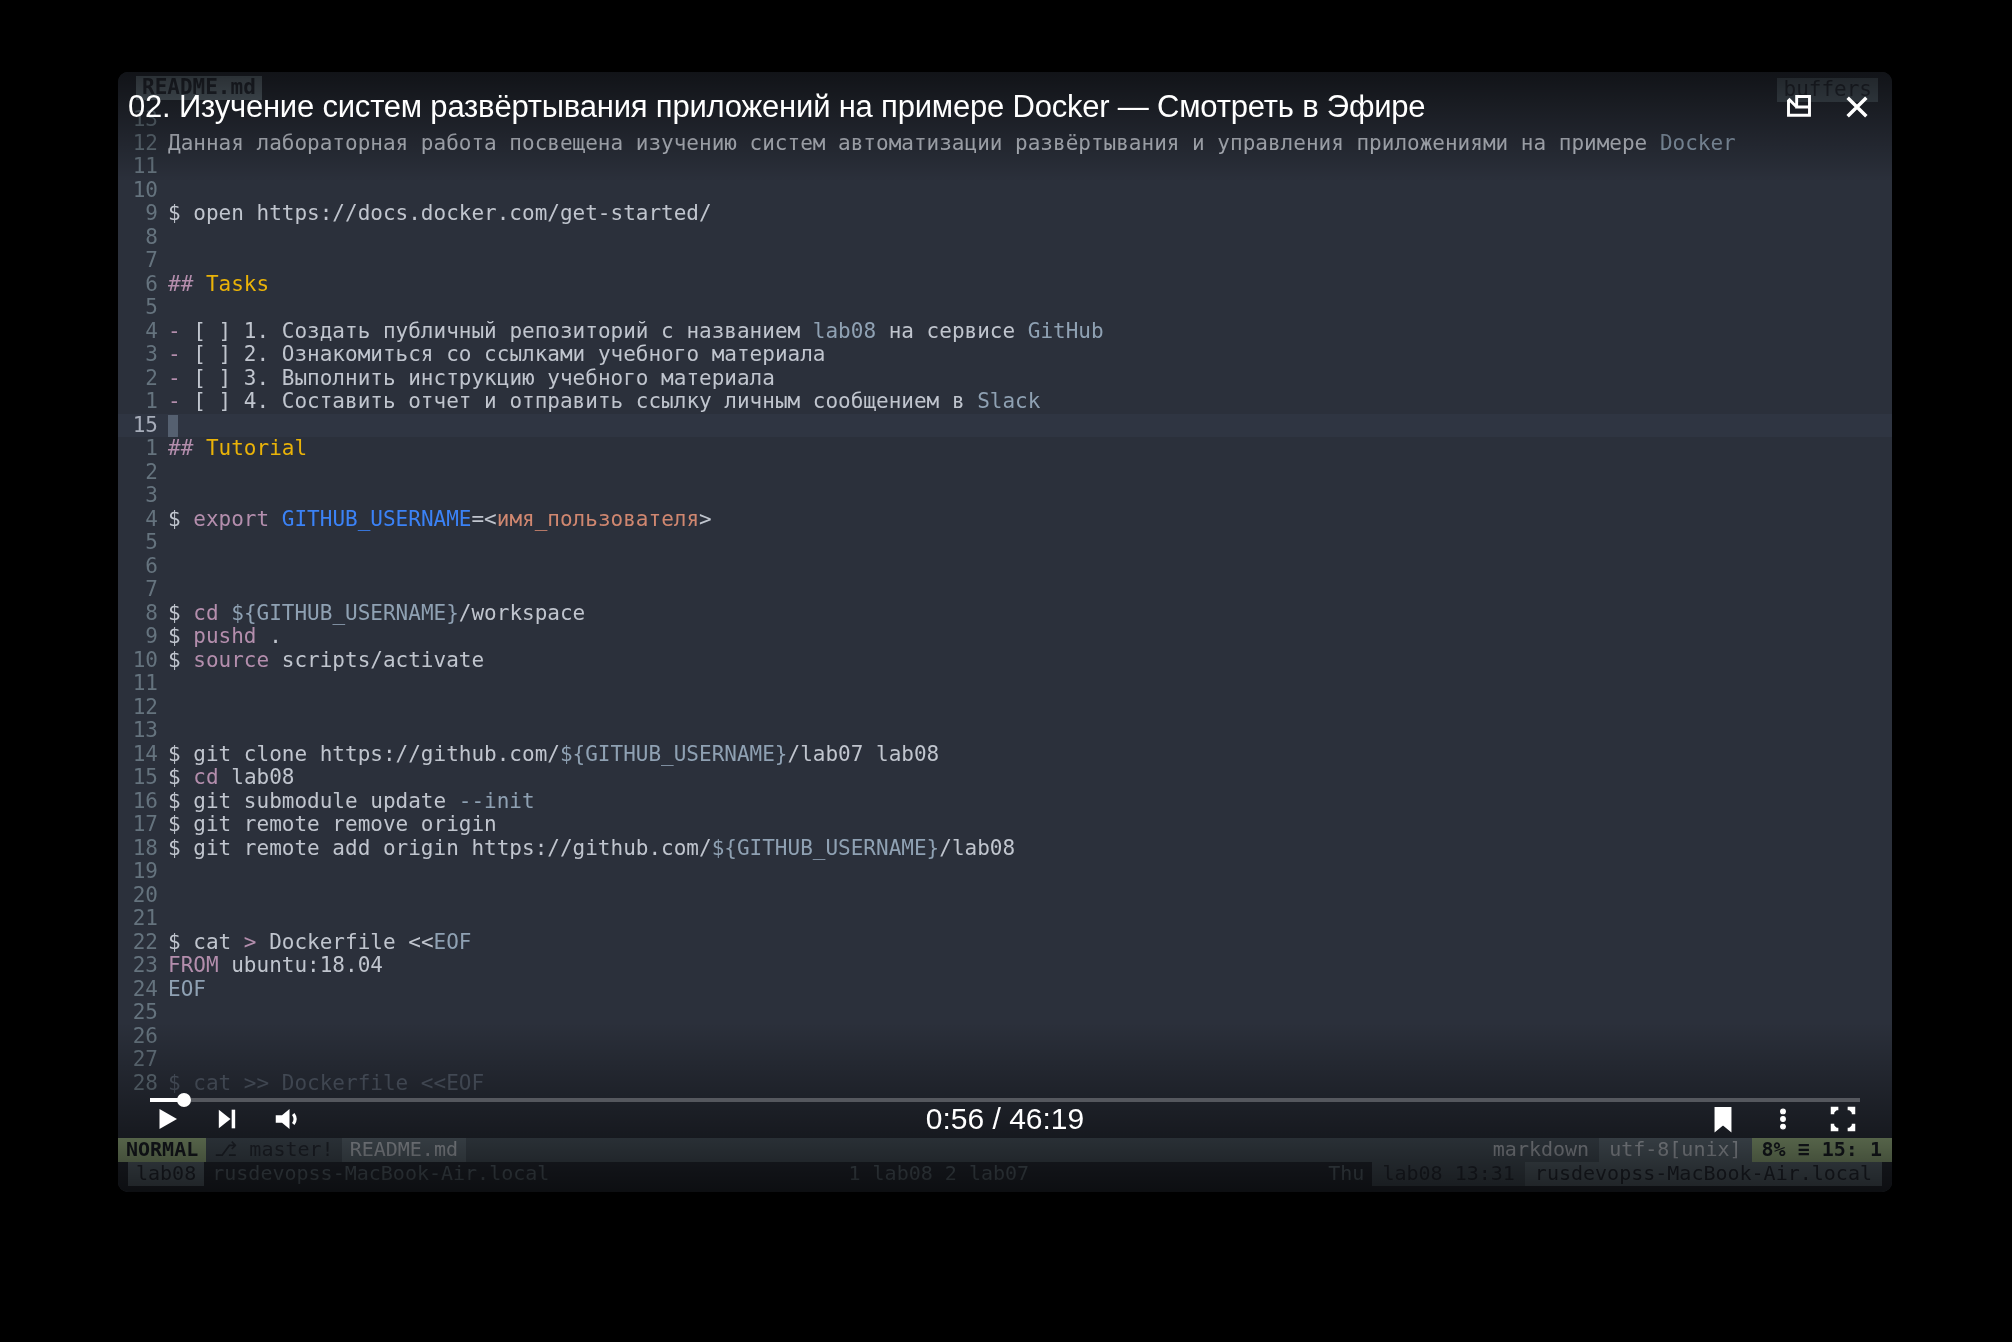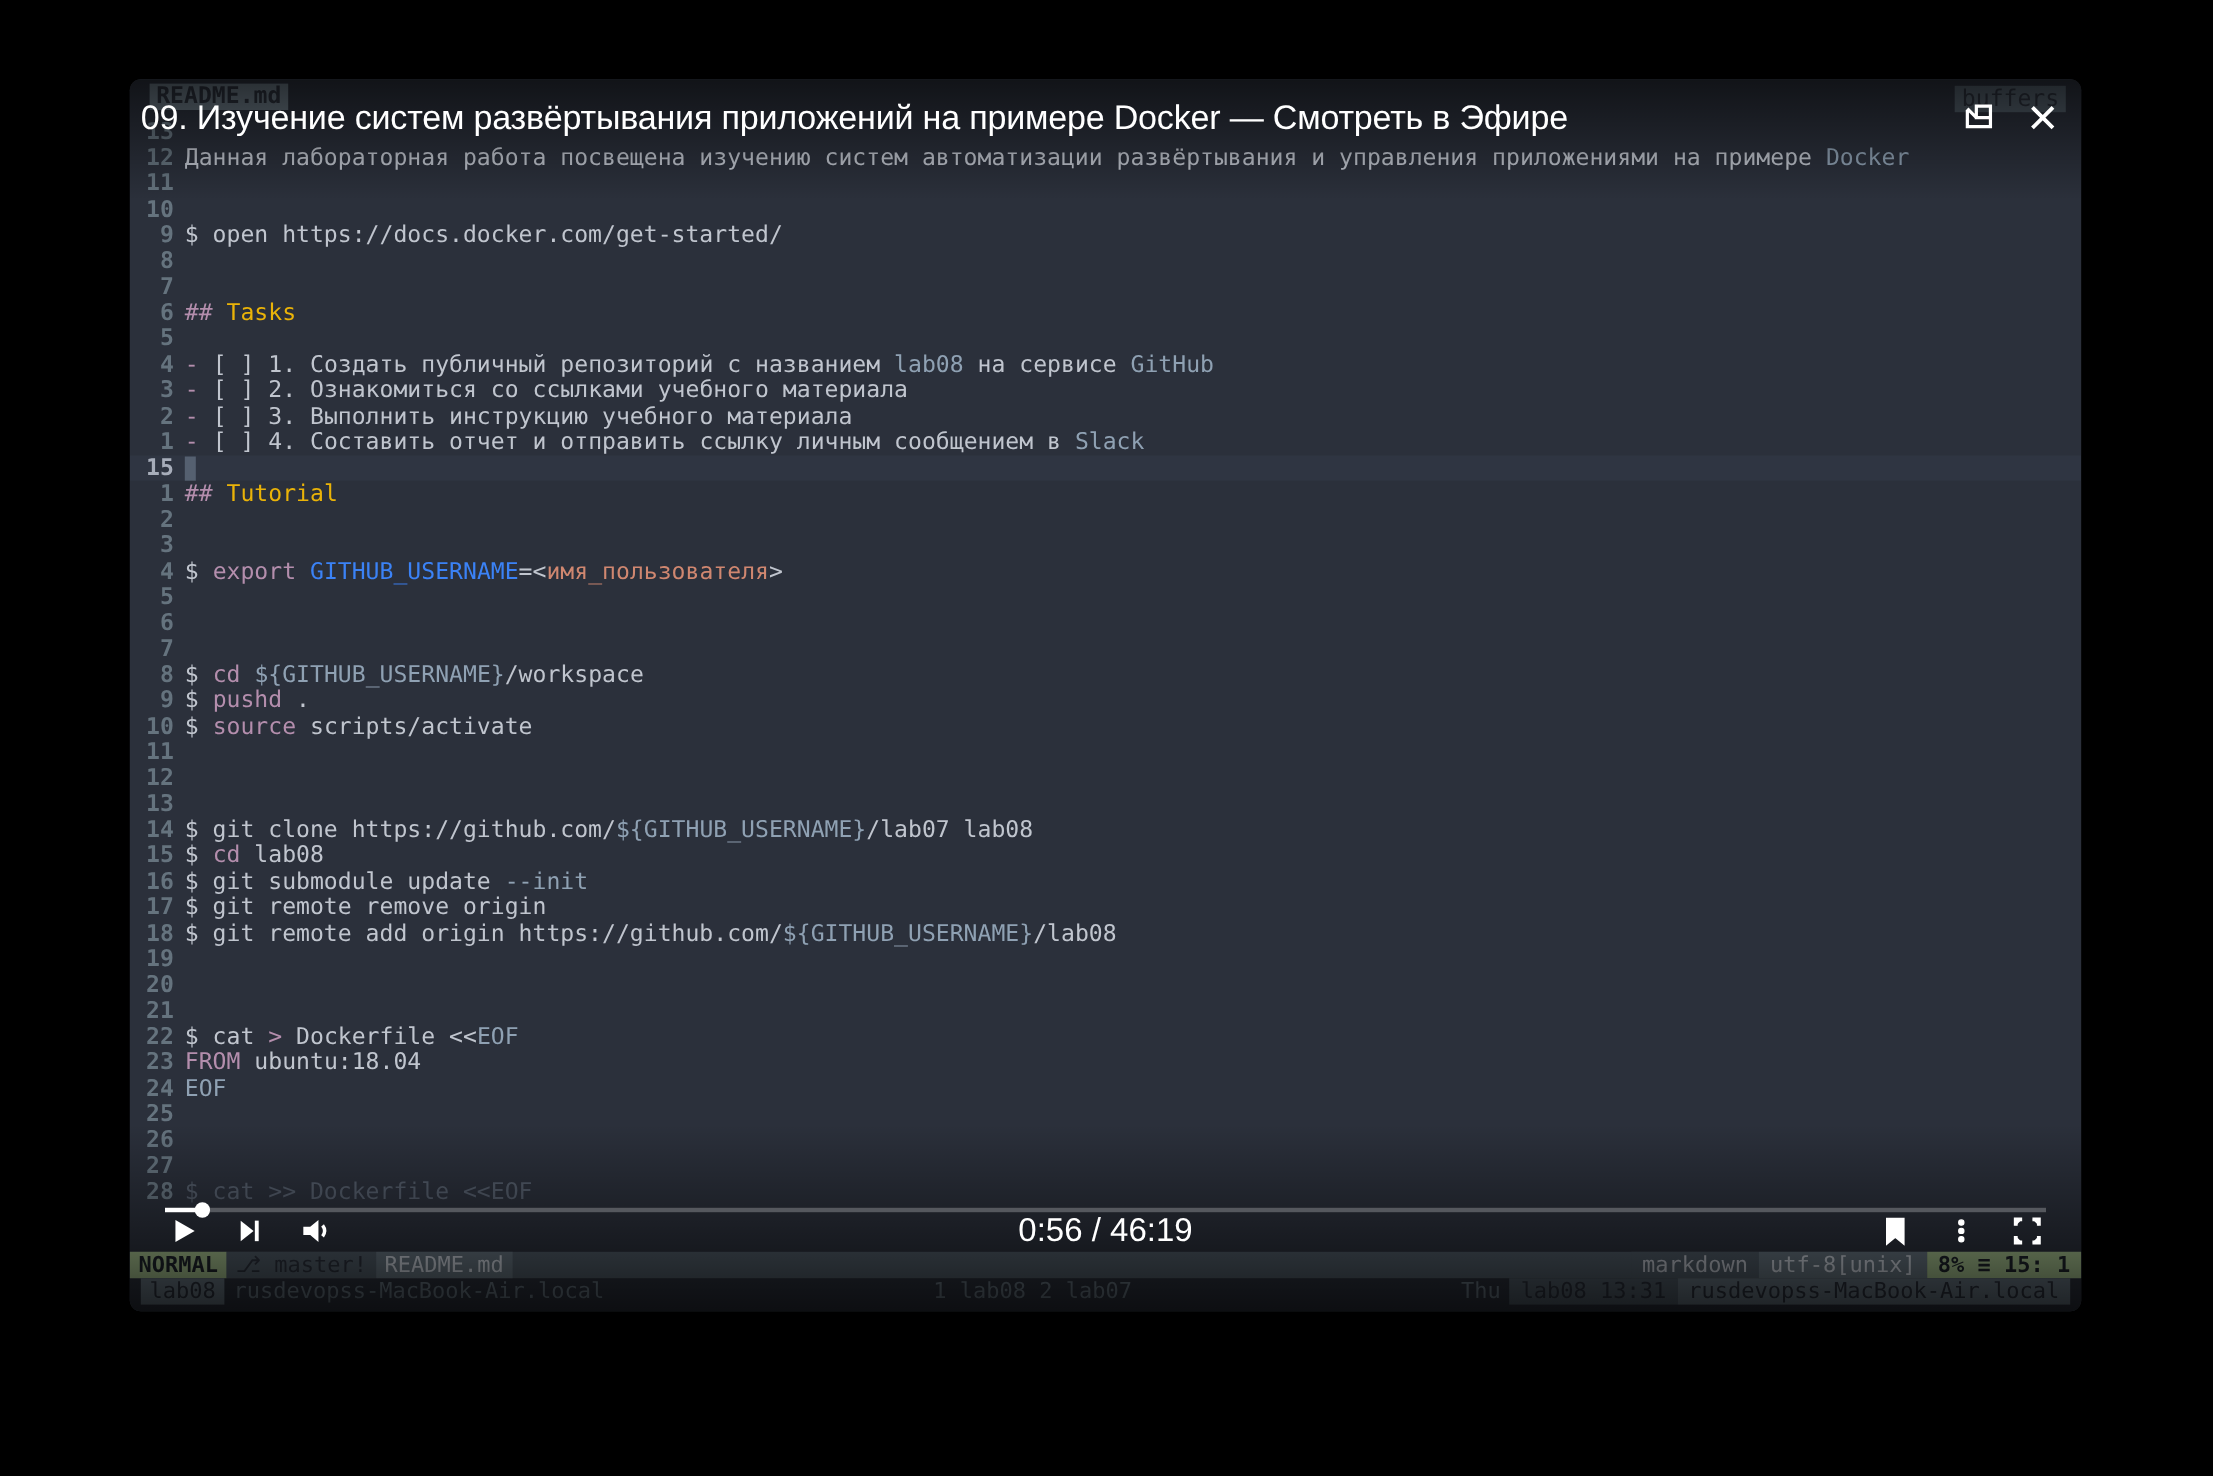--- a/index.html
+++ b/index.html
@@ -88,21 +88,21 @@
     display: flex;
     height: 23.5px;
   }
   .code-line.cursor-line { background: #2f3542; }
   .gutter {
     width: 50px;
     text-align: right;
     color: #65737e;
     padding-right: 10px;
     flex-shrink: 0;
-    font-weight: 700;
+    font-weight: 400;
   }
   .cursor-line .gutter { color: #a7adba; }
   .code { flex: 1; }
   .cursor-line .cursor { background:#556070; display:inline-block; width:10px; height:22px; vertical-align:middle;}
 
   .c-keyword { color: #b48ead; }
   .c-string  { color: #eab308; }
   .c-var     { color: #3b82f6; }
   .c-head    { color: #8fa1b3; }
   .c-param   { color: #d08770; }
@@ -225,21 +225,21 @@
       <div class="right">
         <div class="seg">Thu</div>
         <div class="seg folder">lab08 13:31</div>
         <div class="seg host">rusdevopss-MacBook-Air.local</div>
       </div>
     </div>
   </div>
 
   <div class="top-shade"></div>
   <div class="overlay-header">
-    <div class="overlay-title">09. Изучение систем развёртывания приложений на примере Docker — Смотреть в Эфире</div>
+    <div class="overlay-title">02. Изучение систем развёртывания приложений на примере Docker — Смотреть в Эфире</div>
     <div class="overlay-header-right">
       <div class="ico">
         <svg viewBox="0 0 24 24" width="28" height="28">
             <path d="M3 6 L3 19 L21 19 L21 12 M10 12 L21 12 L21 3 L10 3 Z M10 12 L3 5"></path>
           </svg>
       </div>
       <div class="ico close-ico">
         <svg viewBox="0 0 24 24" width="28" height="28">
             <path d="M4 4 L20 20 M20 4 L4 20"></path>
           </svg>

